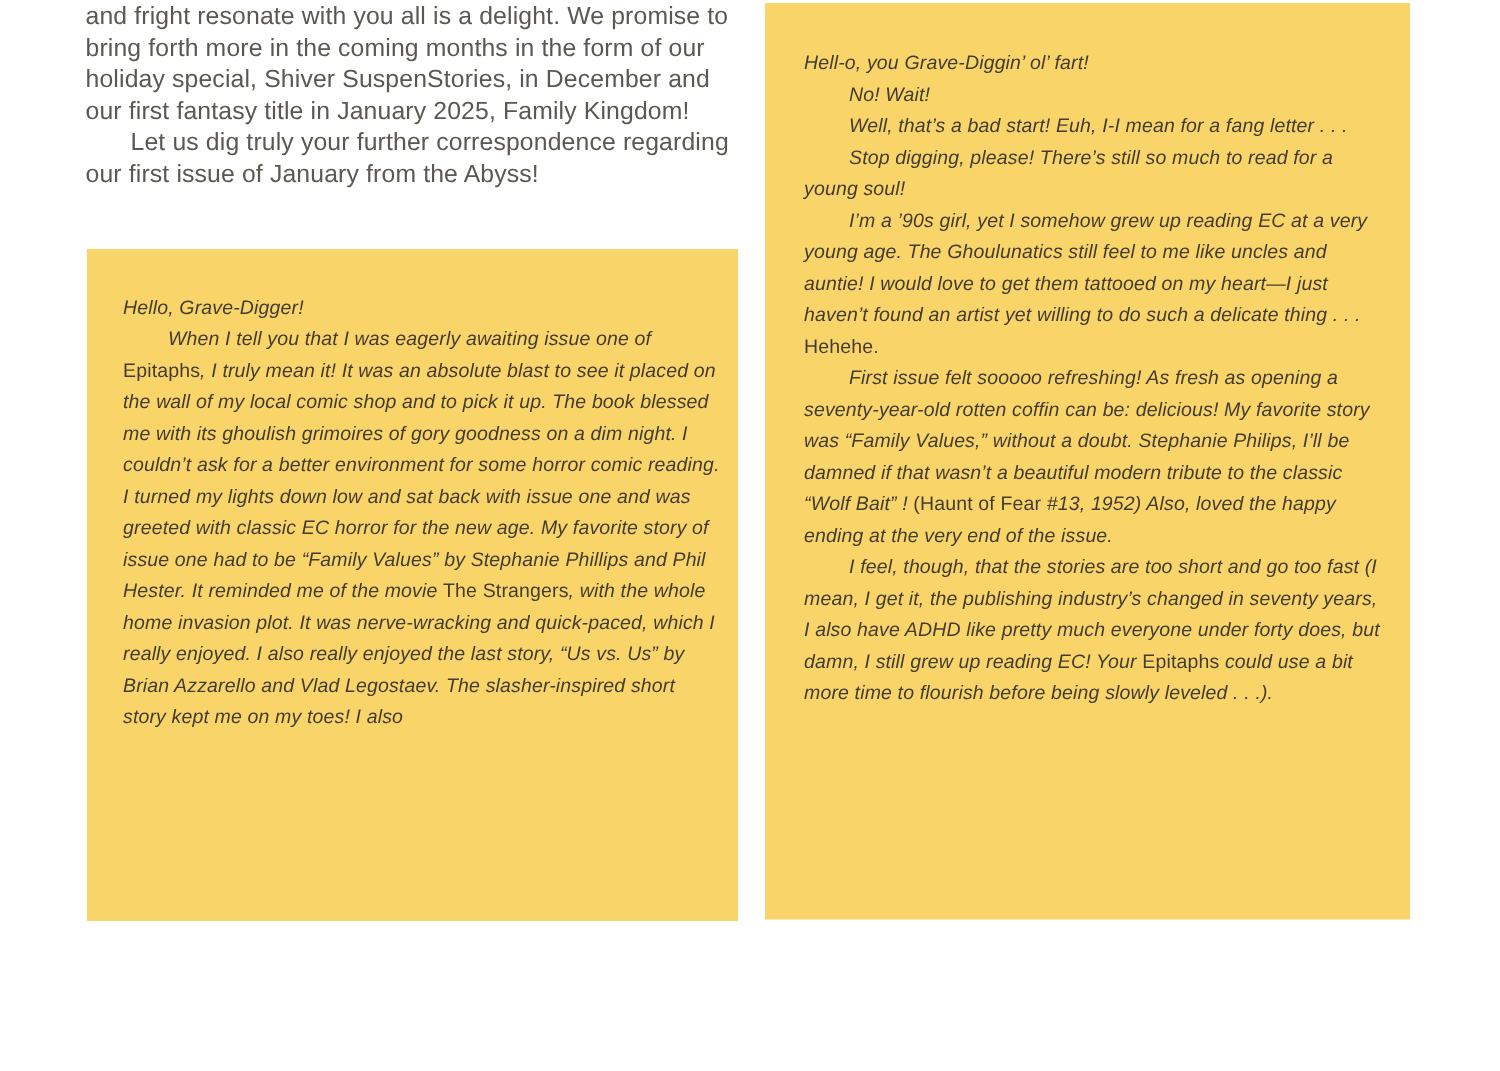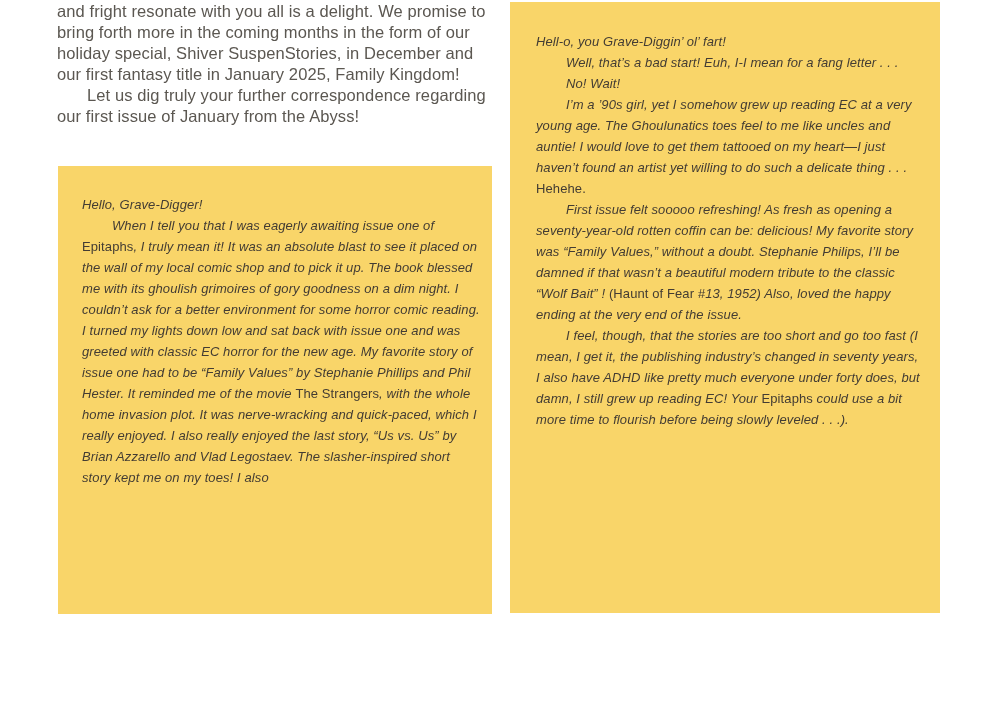--- a/index.html
+++ b/index.html
@@ -69,19 +69,20 @@
       <p class="indent"><span>Let us dig truly your further correspondence regarding our first issue of </span><span class="italic">January from the Abyss</span><span>!</span></p>
     </div>
 
   <div id="letter-1" class="letter">
       <p><span>Hello, Grave-Digger!</span></p>
       <p class="indent"><span>When I tell you that I was eagerly awaiting issue one of </span><span class="roman">Epitaphs</span><span>, I truly mean it! It was an absolute blast to see it placed on the wall of my local comic shop and to pick it up. The book blessed me with its ghoulish grimoires of gory goodness on a dim night. I couldn’t ask for a better environment for some horror comic reading. I turned my lights down low and sat back with issue one and was greeted with classic EC horror for the new age. My favorite story of issue one had to be “Family Values” by Stephanie Phillips and Phil Hester. It reminded me of the movie </span><span class="roman">The Strangers</span><span>, with the whole home invasion plot. It was nerve-wracking and quick-paced, which I really enjoyed. I also really enjoyed the last story, “Us vs. Us” by Brian Azzarello and Vlad Legostaev. The slasher-inspired short story kept me on my toes! I also</span></p>
     </div>
 
   <div id="letter-2" class="letter">
       <p><span>Hell-o, you Grave-Diggin’ ol’ fart!</span></p>
+      <p class="indent"><span>No! Wait!</span></p>
       <p class="indent"><span>Well, that’s a bad start! Euh, I-I mean for a fang letter . . .</span></p>
-      <p class="indent"><span>No! Wait!</span></p>
-      <p class="indent"><span>I’m a ’90s girl, yet I somehow grew up reading EC at a very young age. The Ghoulunatics toes feel to me like uncles and auntie! I would love to get them tattooed on my heart—I just haven’t found an artist yet willing to do such a delicate thing . . . </span><span class="roman">Hehehe.</span></p>
+      <p class="indent"><span>Stop digging, please! There’s still so much to read for a young soul!</span></p>
+      <p class="indent"><span>I’m a ’90s girl, yet I somehow grew up reading EC at a very young age. The Ghoulunatics still feel to me like uncles and auntie! I would love to get them tattooed on my heart—I just haven’t found an artist yet willing to do such a delicate thing . . . </span><span class="roman">Hehehe.</span></p>
       <p class="indent"><span>First issue felt sooooo refreshing! As fresh as opening a seventy-year-old rotten coffin can be: delicious! My favorite story was “Family Values,” without a doubt. Stephanie Philips, I’ll be damned if that wasn’t a beautiful modern tribute to the classic “Wolf Bait” ! </span><span class="roman">(Haunt of Fear</span><span> #13, 1952)</span><span> Also, loved the happy ending at the very end of the issue.</span></p>
       <p class="indent"><span>I feel, though, that the stories are too short and go too fast (I mean, I get it, the publishing industry’s changed in seventy years, I also have ADHD like pretty much everyone under forty does, but damn, I still grew up reading EC! Your </span><span class="roman">Epitaphs</span><span> could use a bit more time to flourish before being slowly leveled . . .).</span></p>
     </div>
 </div>
 
 </body></html>

